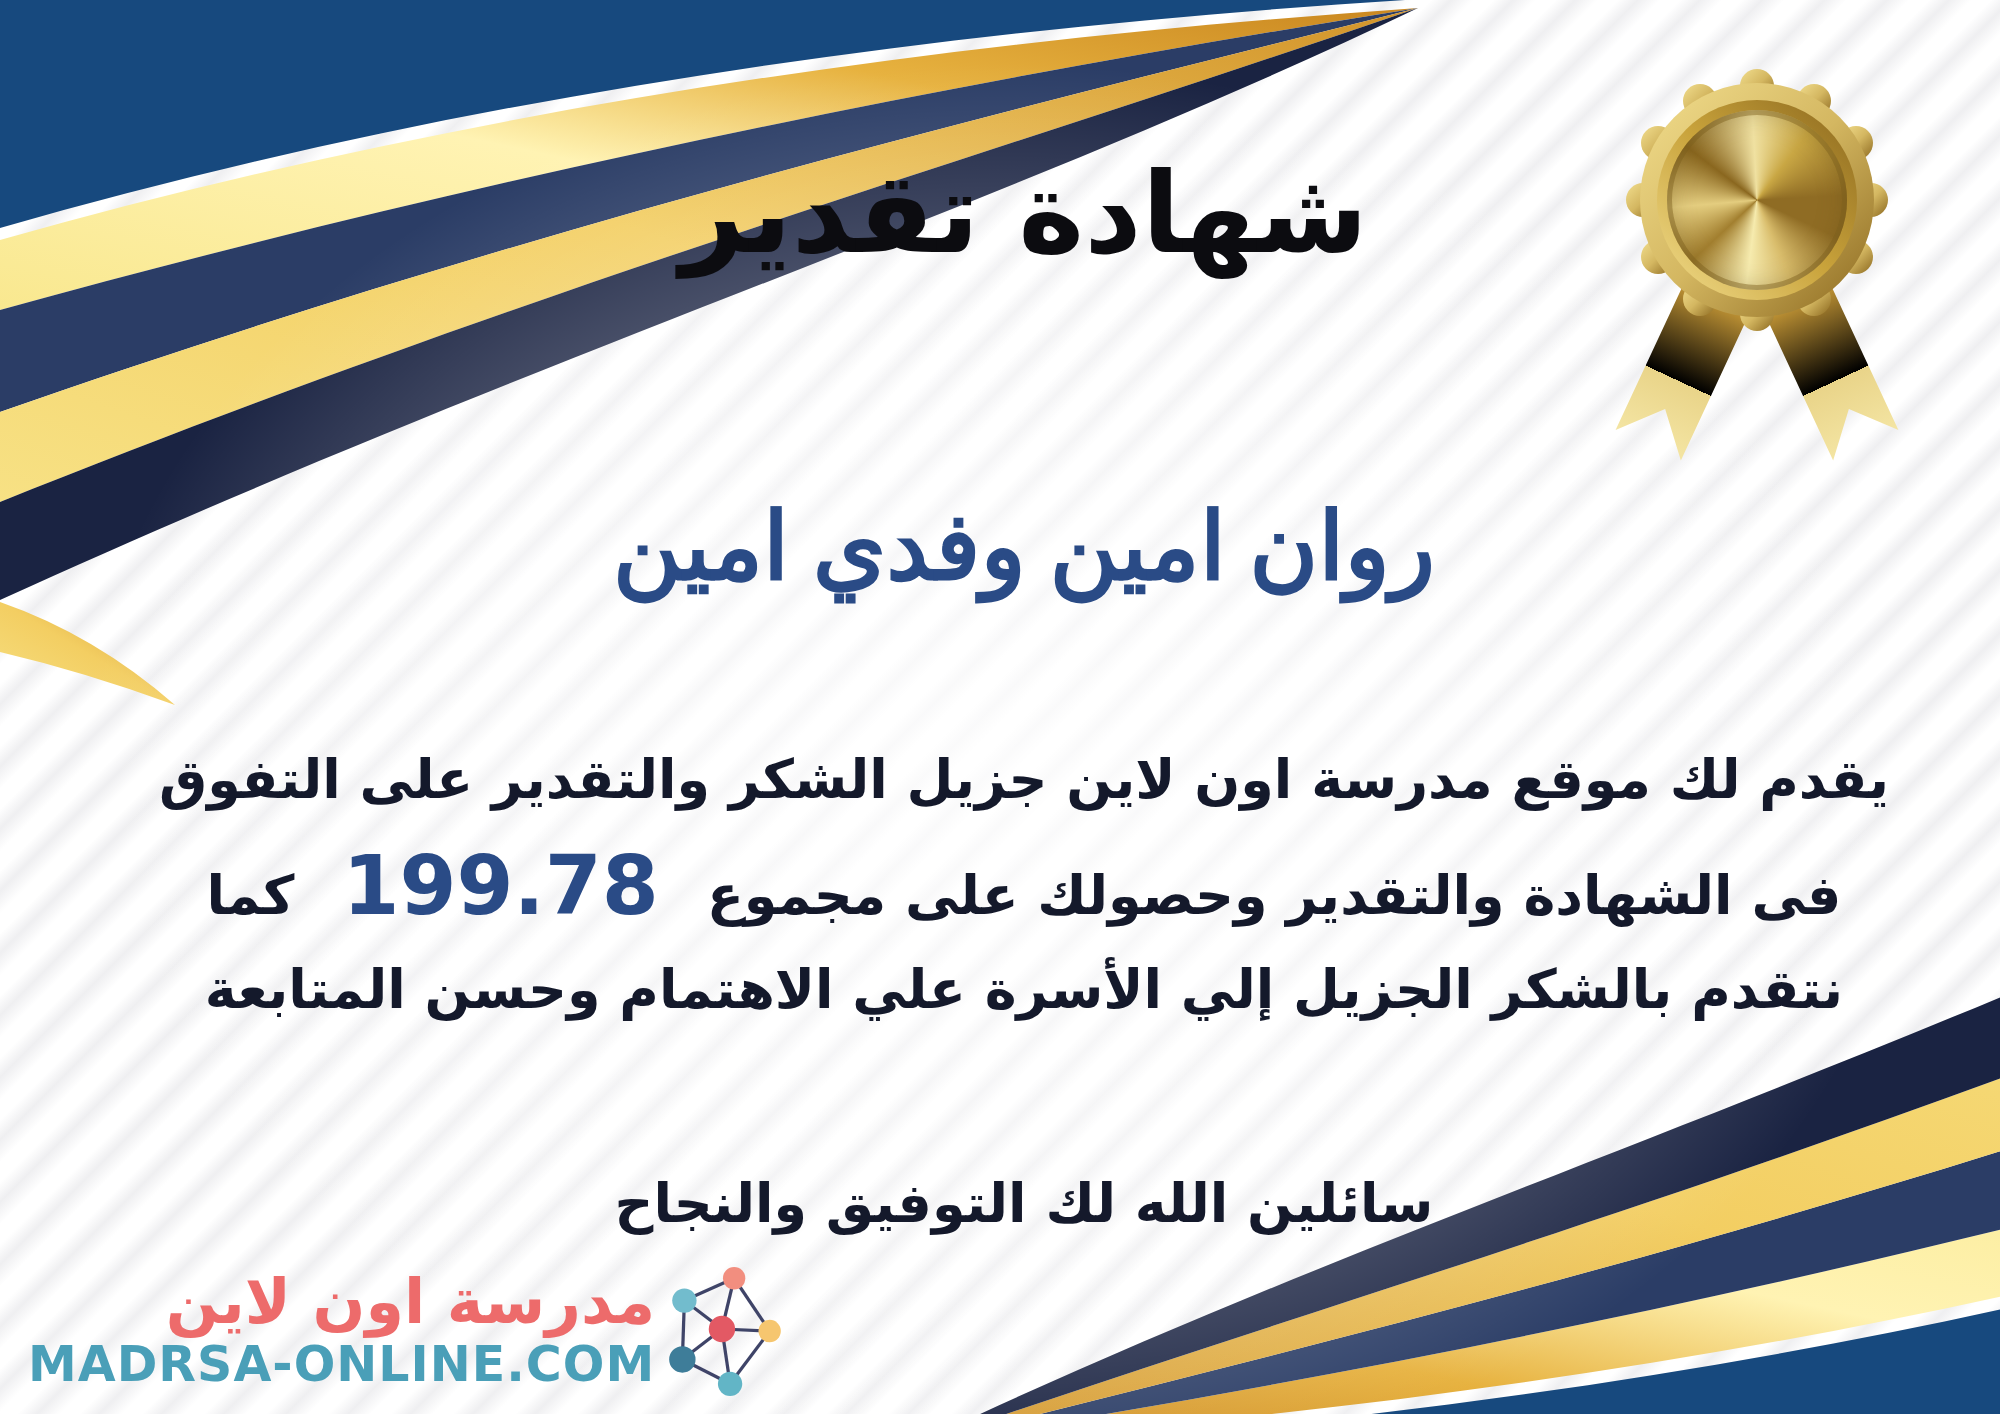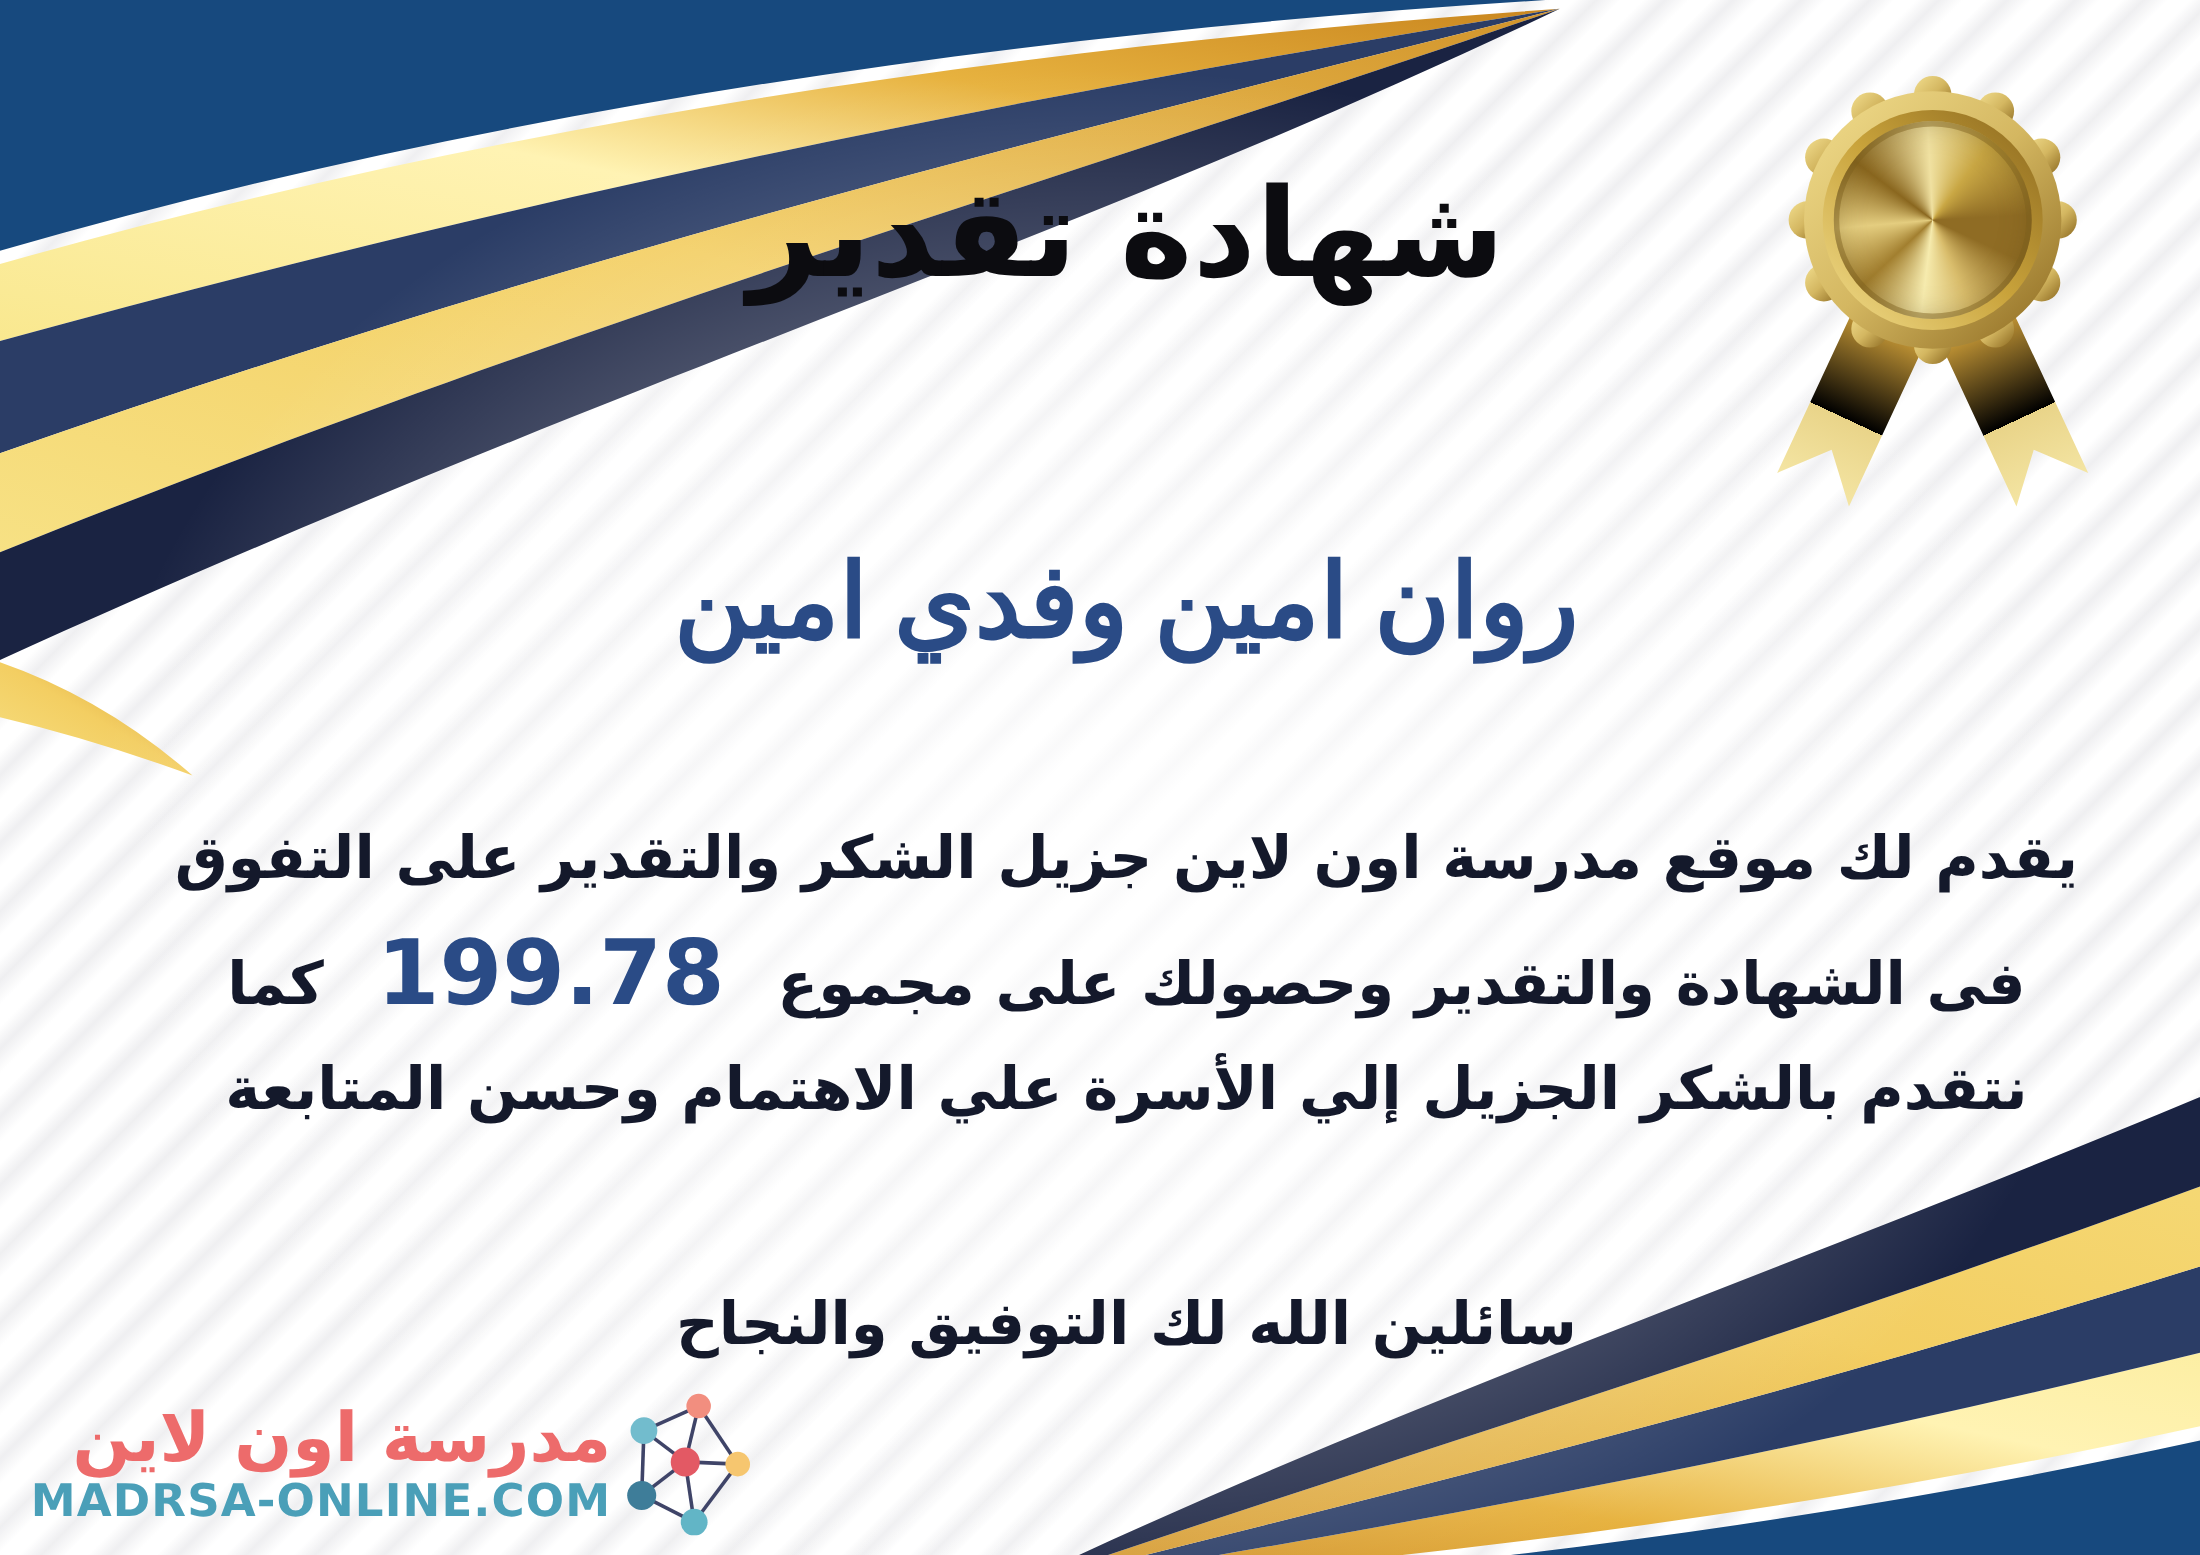--- a/index.html
+++ b/index.html
@@ -39,21 +39,21 @@
       #8f6c24 0deg,#d9bd6c 42deg,#f6ebae 72deg,#a27f2f 112deg,
       #e4cd7f 150deg,#8a671f 192deg,#f0e1a1 242deg,#c9a744 282deg,
       #8f6c24 332deg,#8f6c24 360deg);
     box-shadow:inset 0 0 0 5px rgba(125,95,28,.45), inset 0 0 26px rgba(90,65,15,.35);
   }
 
   
   .logo{position:absolute;left:28px;bottom:18px;display:flex;align-items:center;gap:14px;z-index:7;}
   .logo-textcol{display:flex;flex-direction:column;align-items:flex-end;}
   .logo-ar{font-size:62px;font-weight:700;color:var(--logo-coral,#ed6b6b);line-height:1.15;}
-  .logo-en{font-size:41px;font-weight:700;color:var(--logo-teal,#4a9fb8);letter-spacing:1px;line-height:1.1;}
+  .logo-en{font-size:49px;font-weight:700;color:var(--logo-teal,#4a9fb8);letter-spacing:1px;line-height:1.1;}
   .logo-icon{width:112px;height:134px;}
 </style>
 </head>
 <body>
 
 <div class="canvas">
 
   <svg class="decor" viewBox="0 0 2000 1414" aria-hidden="true">
     <defs>
       <linearGradient id="goldBand" x1="0" y1="1" x2="1" y2="0">

